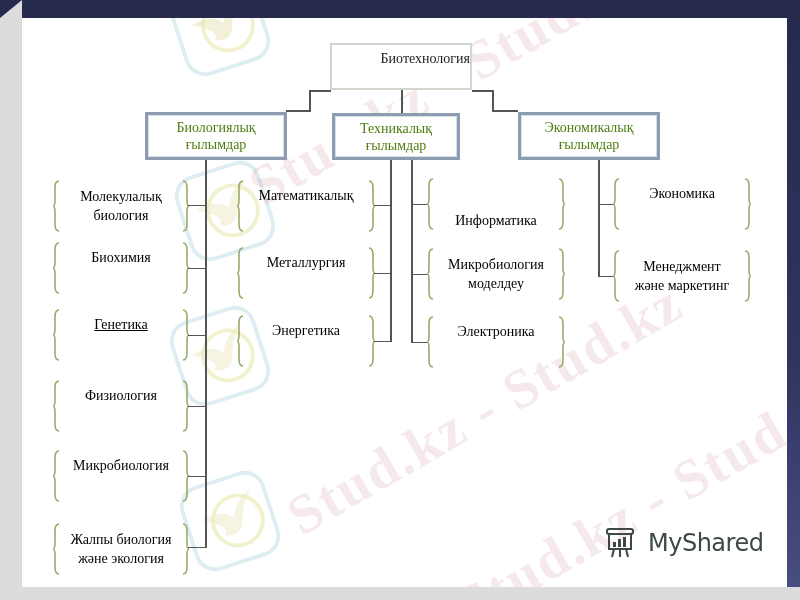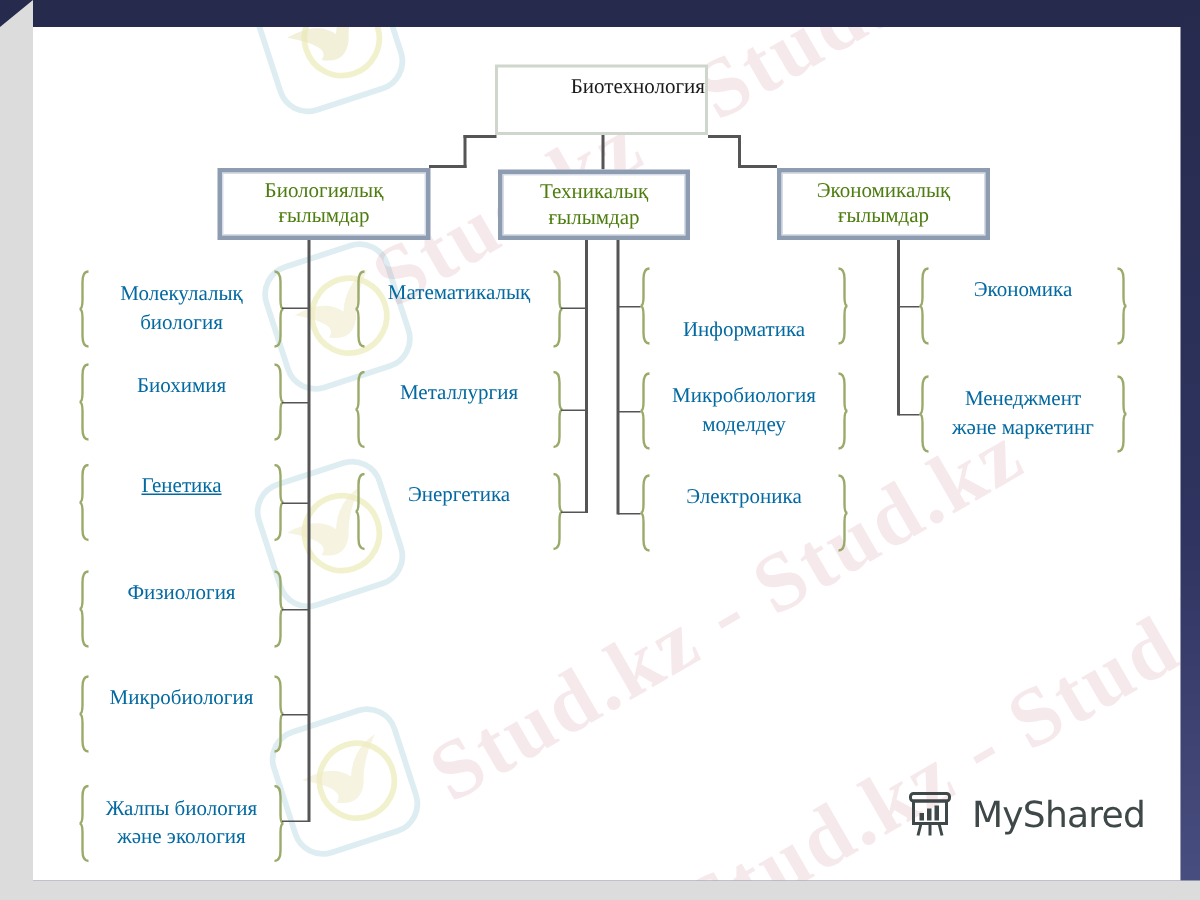--- a/index.html
+++ b/index.html
@@ -16,21 +16,21 @@
   .slide { position: absolute; left: 22px; top: 18px; width: 765px; height: 569px; background: #ffffff; overflow: hidden; }
 
   .wm-text { position: absolute; color: rgba(200, 120, 130, 0.16); font-family: "Liberation Serif", serif; font-weight: bold; font-size: 56px; white-space: nowrap; transform: rotate(-30deg); transform-origin: left center; letter-spacing: 2px; pointer-events: none; }
   .wm-logo { position: absolute; width: 96px; height: 96px; transform: rotate(-18deg); pointer-events: none; }
 
   .root-box { position: absolute; border: 2px solid #cfd7cc; background: #fff; display: flex; justify-content: flex-end; align-items: flex-start; padding-top: 6px; font-size: 14px; color: #1a1a1a; }
   .cat-box { position: absolute; border: 3px solid #8e9cb2; box-shadow: inset 0 0 0 1px #d7dde7; background: #fff; display: flex; flex-direction: column; align-items: center; justify-content: center; font-size: 14px; line-height: 17px; color: #4d7c0f; text-align: center; }
 
   .line { position: absolute; background: #555; }
 
-  .brace-item { position: absolute; display: flex; align-items: center; justify-content: center; text-align: center; font-size: 14px; line-height: 19px; color: #0369a1; }
+  .brace-item { position: absolute; display: flex; align-items: center; justify-content: center; text-align: center; font-size: 14px; line-height: 19px; color: #000000; }
   .brace-item .txt { display: flex; flex-direction: column; align-items: center; }
   .brace { position: absolute; top: 0; height: 100%; width: 8px; }
   .brace.left { left: 0; }
   .brace.right { right: 0; }
 
   .myshared { position: absolute; left: 582px; top: 508px; display: flex; align-items: center; gap: 12px; color: #3f4848; }
   .myshared-text { font-family: "DejaVu Sans", sans-serif; font-size: 24px; letter-spacing: -0.5px; color: #3f4848; }
 </style>
 </head>
 <body>

